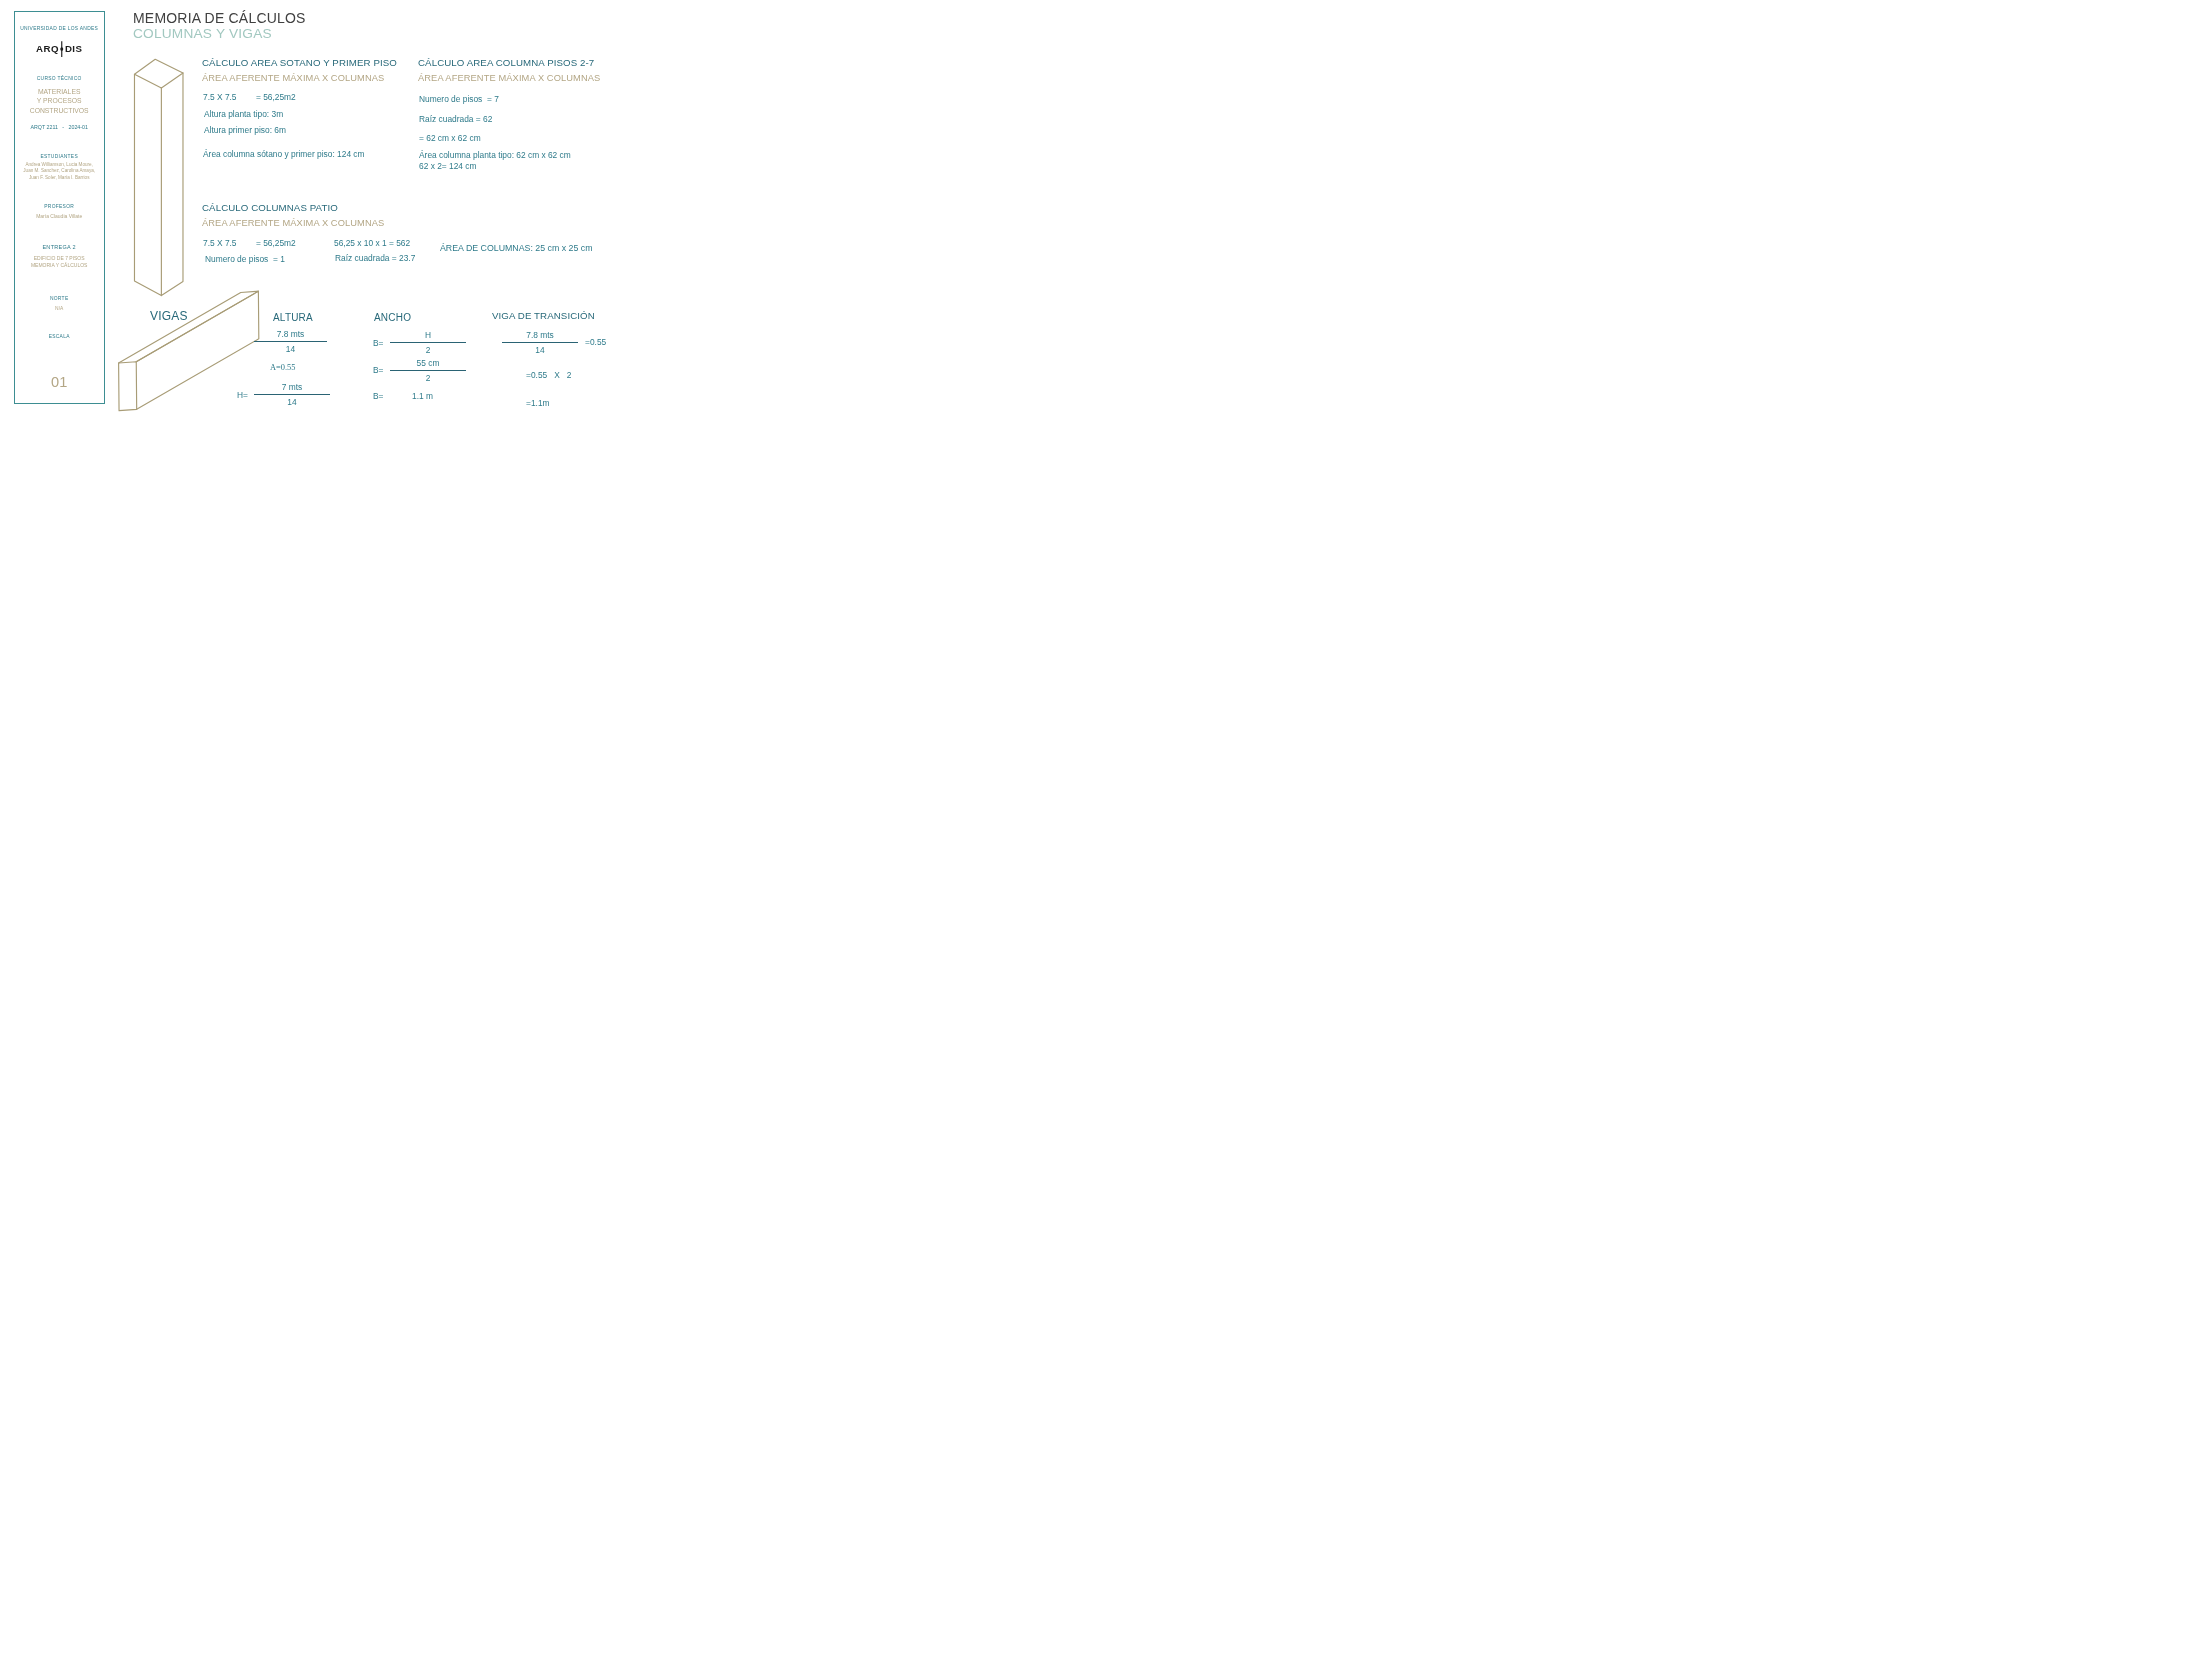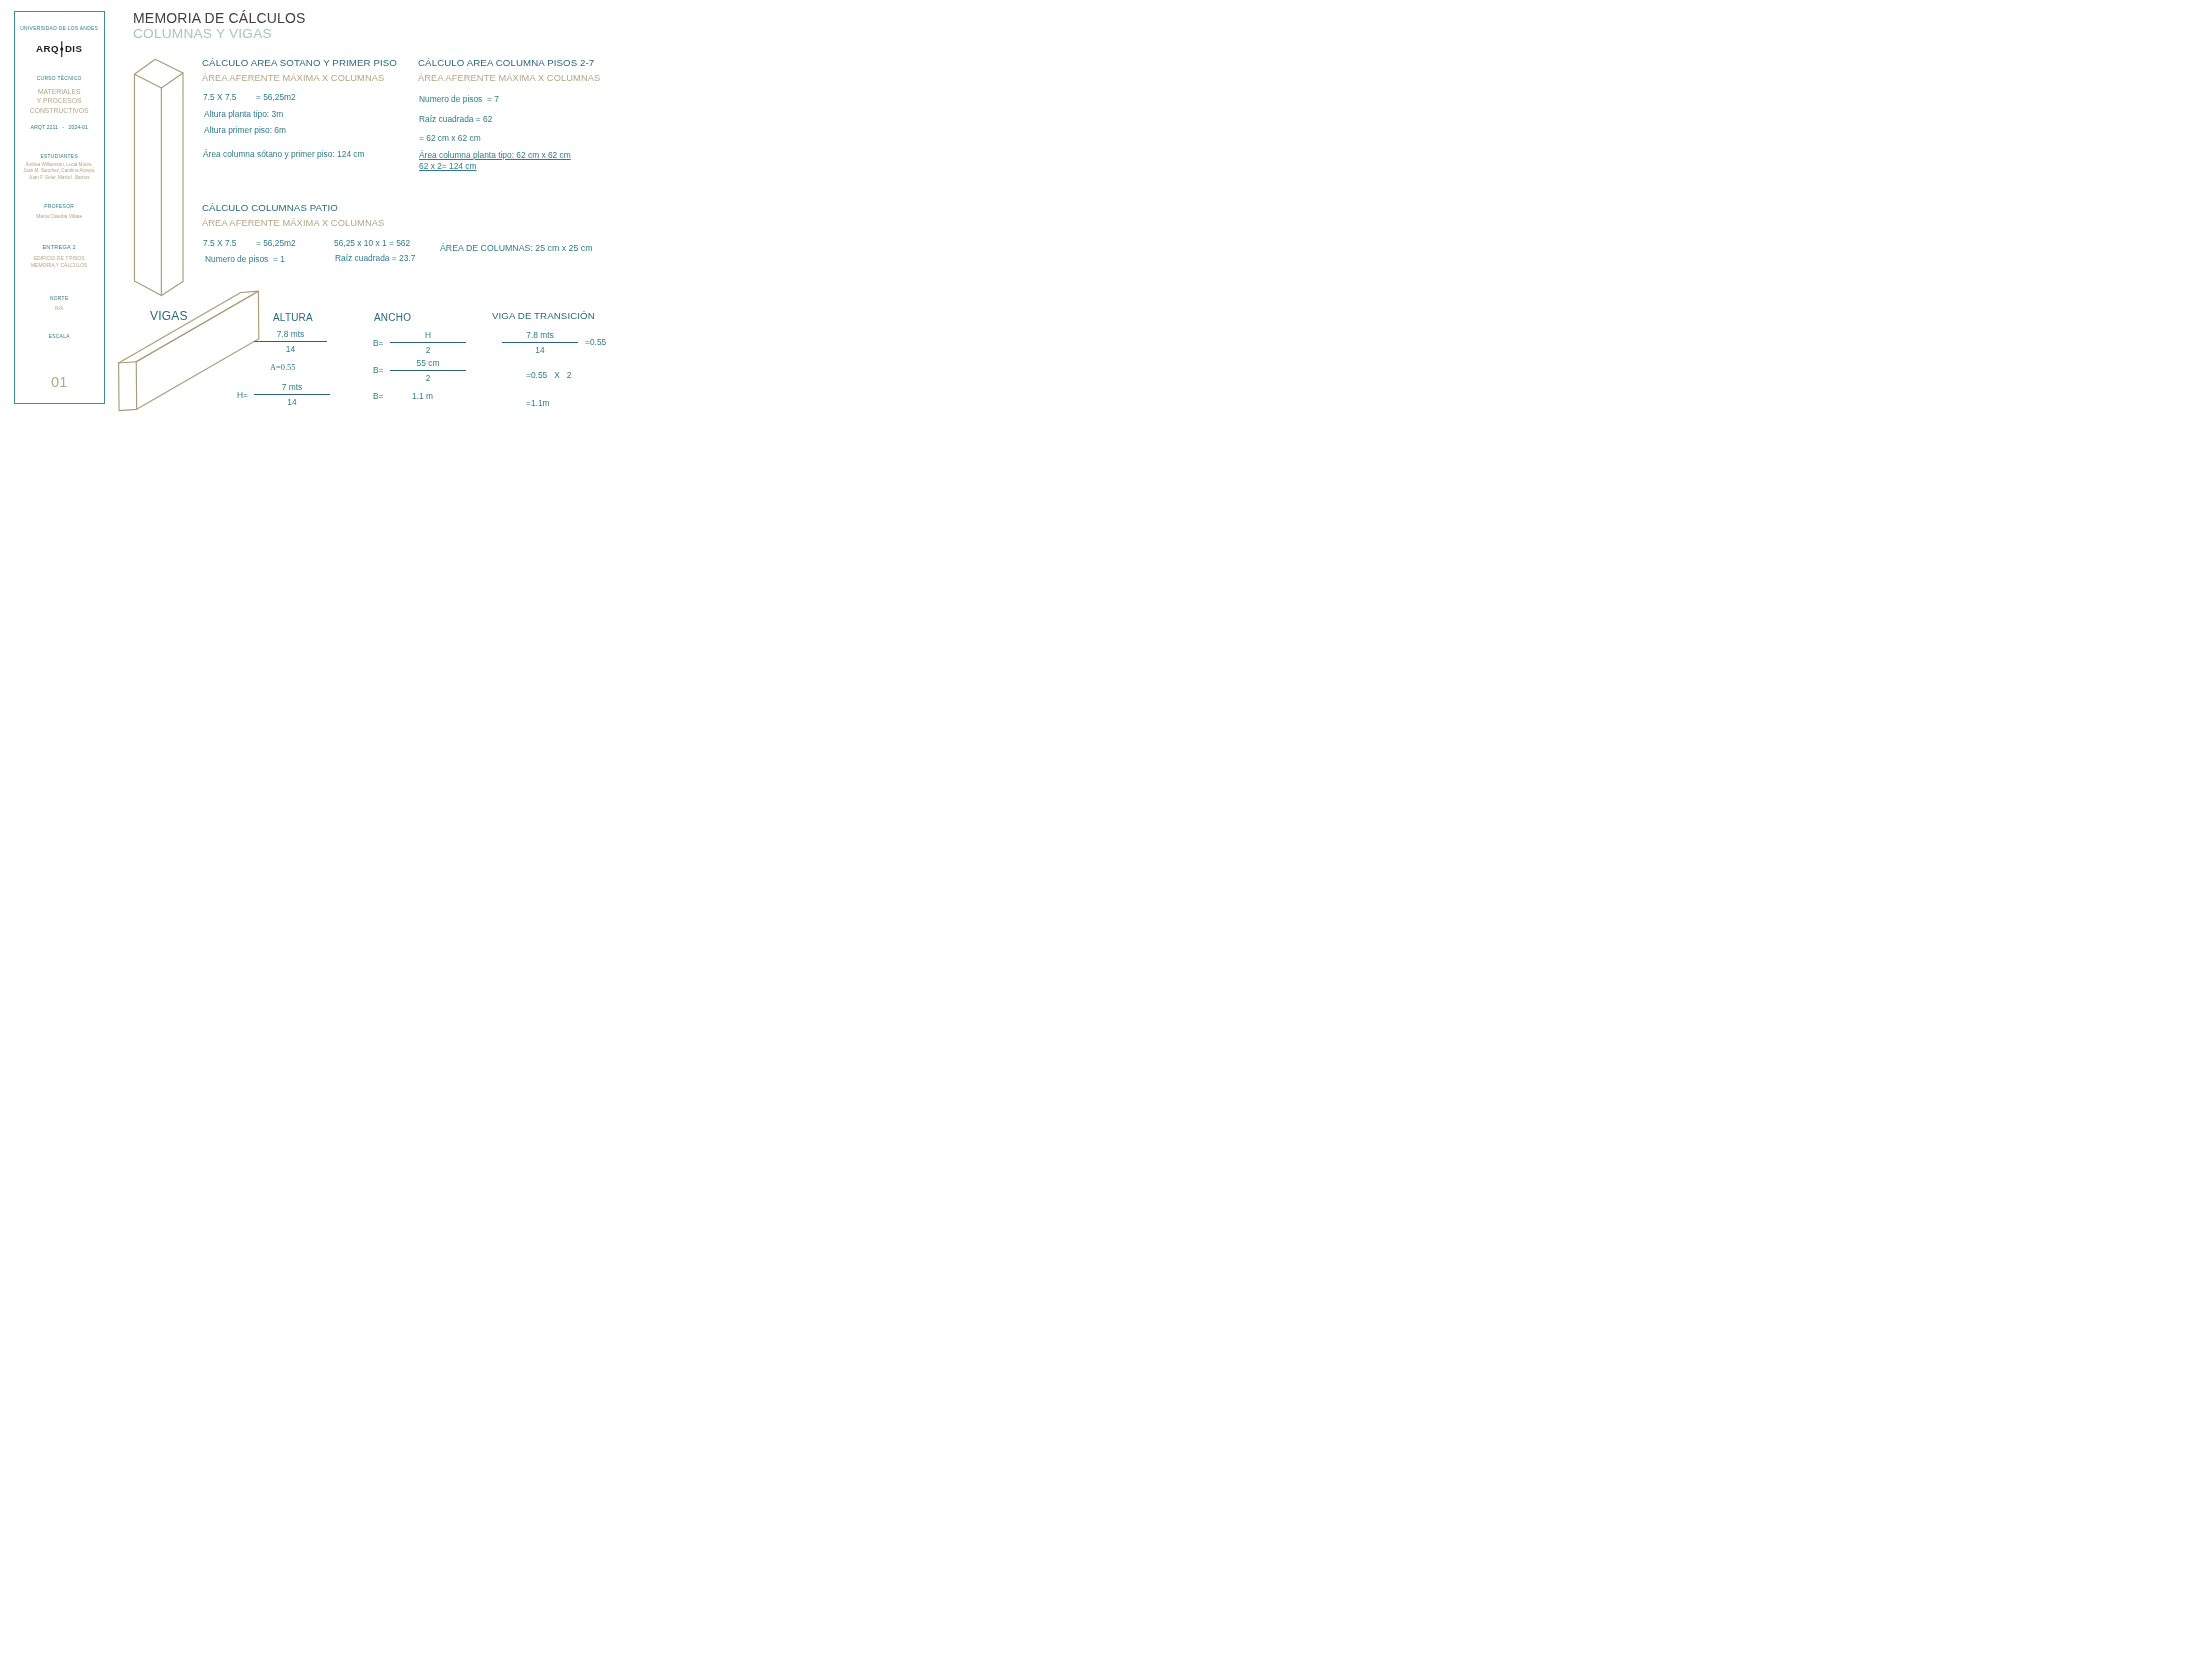--- a/index.html
+++ b/index.html
@@ -136,21 +136,21 @@
     <p class="abs body-line" style="left:204px;top:125px;">Altura primer piso: 6m</p>
     <p class="abs body-line" style="left:203px;top:149px;">Área columna sótano y primer piso: 124 cm</p>
   </section>
 
   <section>
     <p class="abs sec-title" style="left:418px;top:57px;">CÁLCULO AREA COLUMNA PISOS 2-7</p>
     <p class="abs sec-sub" style="left:418px;top:73px;">ÁREA AFERENTE MÁXIMA X COLUMNAS</p>
     <p class="abs body-line pre" style="left:419px;top:94px;">Numero de pisos  = 7</p>
     <p class="abs body-line" style="left:419px;top:114px;">Raíz cuadrada = 62</p>
     <p class="abs body-line" style="left:419px;top:133px;">= 62 cm x 62 cm</p>
-    <p class="abs body-line" style="left:419px;top:150px;line-height:10.6px;text-decoration:underline;"><span>Área columna planta tipo: 62 cm x 62 cm</span><br>
+    <p class="abs body-line" style="left:419px;top:150px;line-height:10.6px;"><span>Área columna planta tipo: 62 cm x 62 cm</span><br>
        <span>62 x 2= 124 cm</span></p>
   </section>
 
   <section>
     <p class="abs sec-title" style="left:202px;top:202px;">CÁLCULO COLUMNAS PATIO</p>
     <p class="abs sec-sub" style="left:202px;top:218px;">ÁREA AFERENTE MÁXIMA X COLUMNAS</p>
     <div class="abs row body-line" style="left:203px;top:238px;">
       <span>7.5 X 7.5</span>
       <span>= 56,25m2</span>
     </div>

